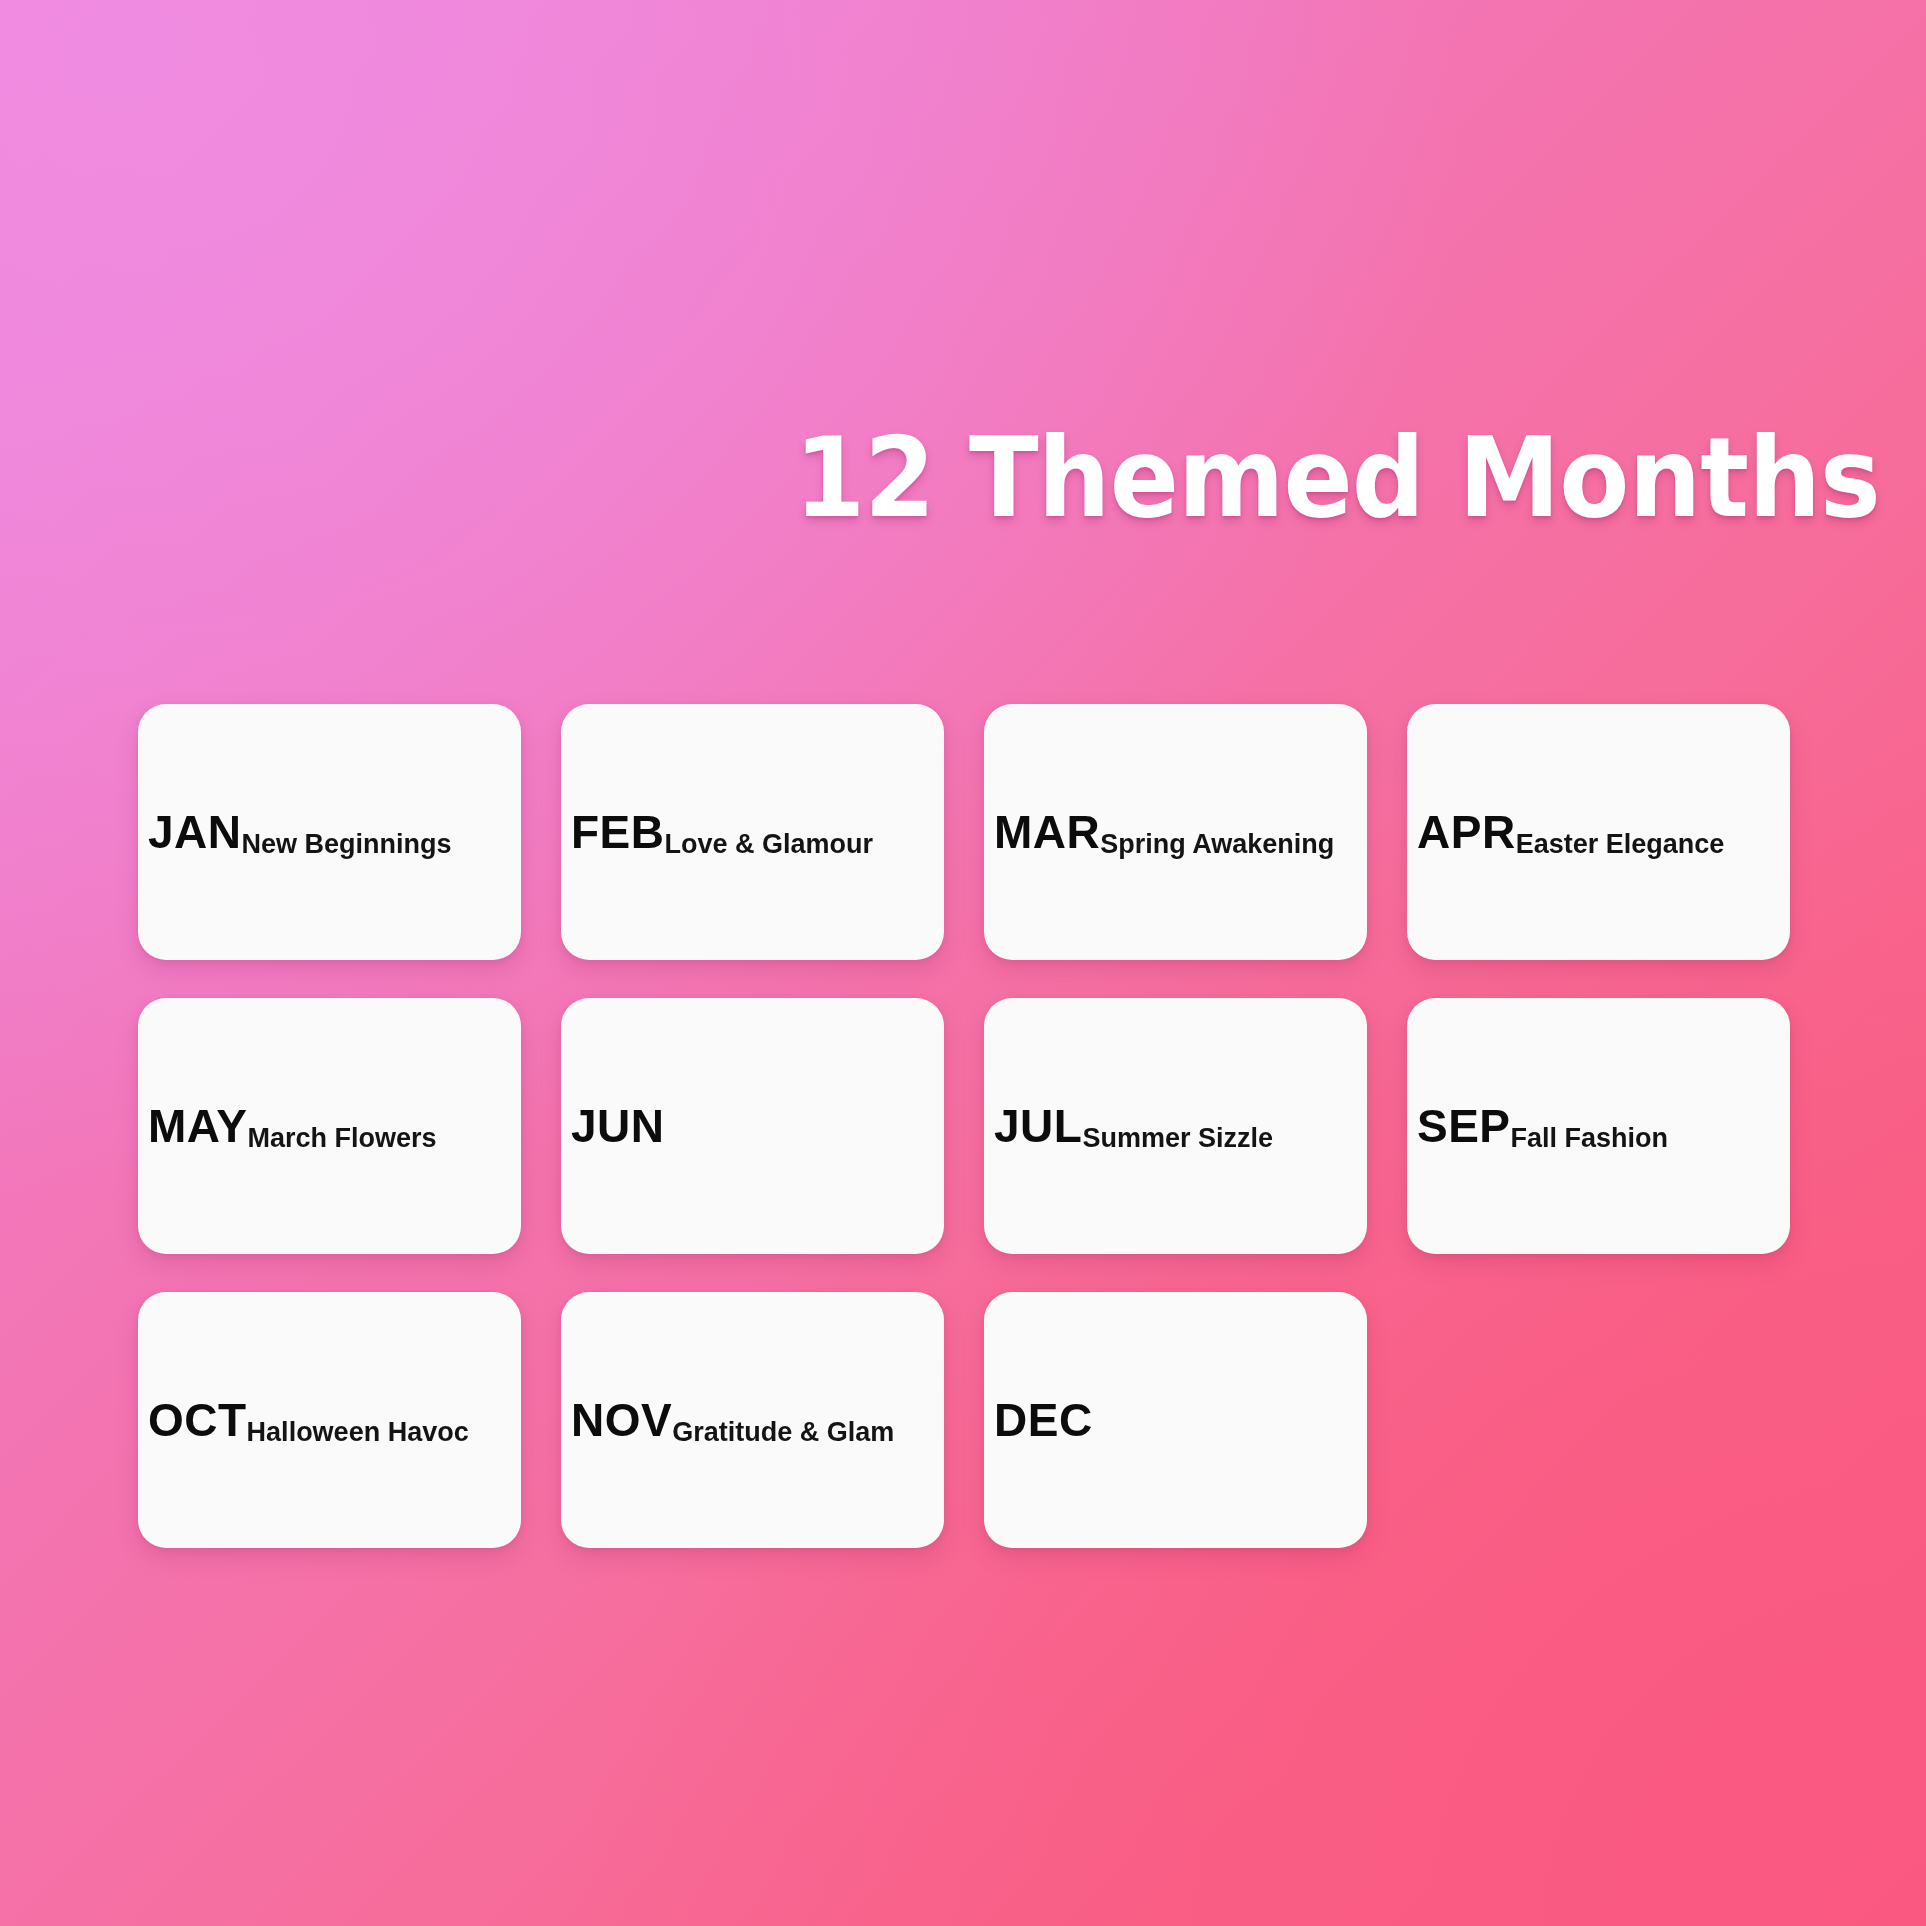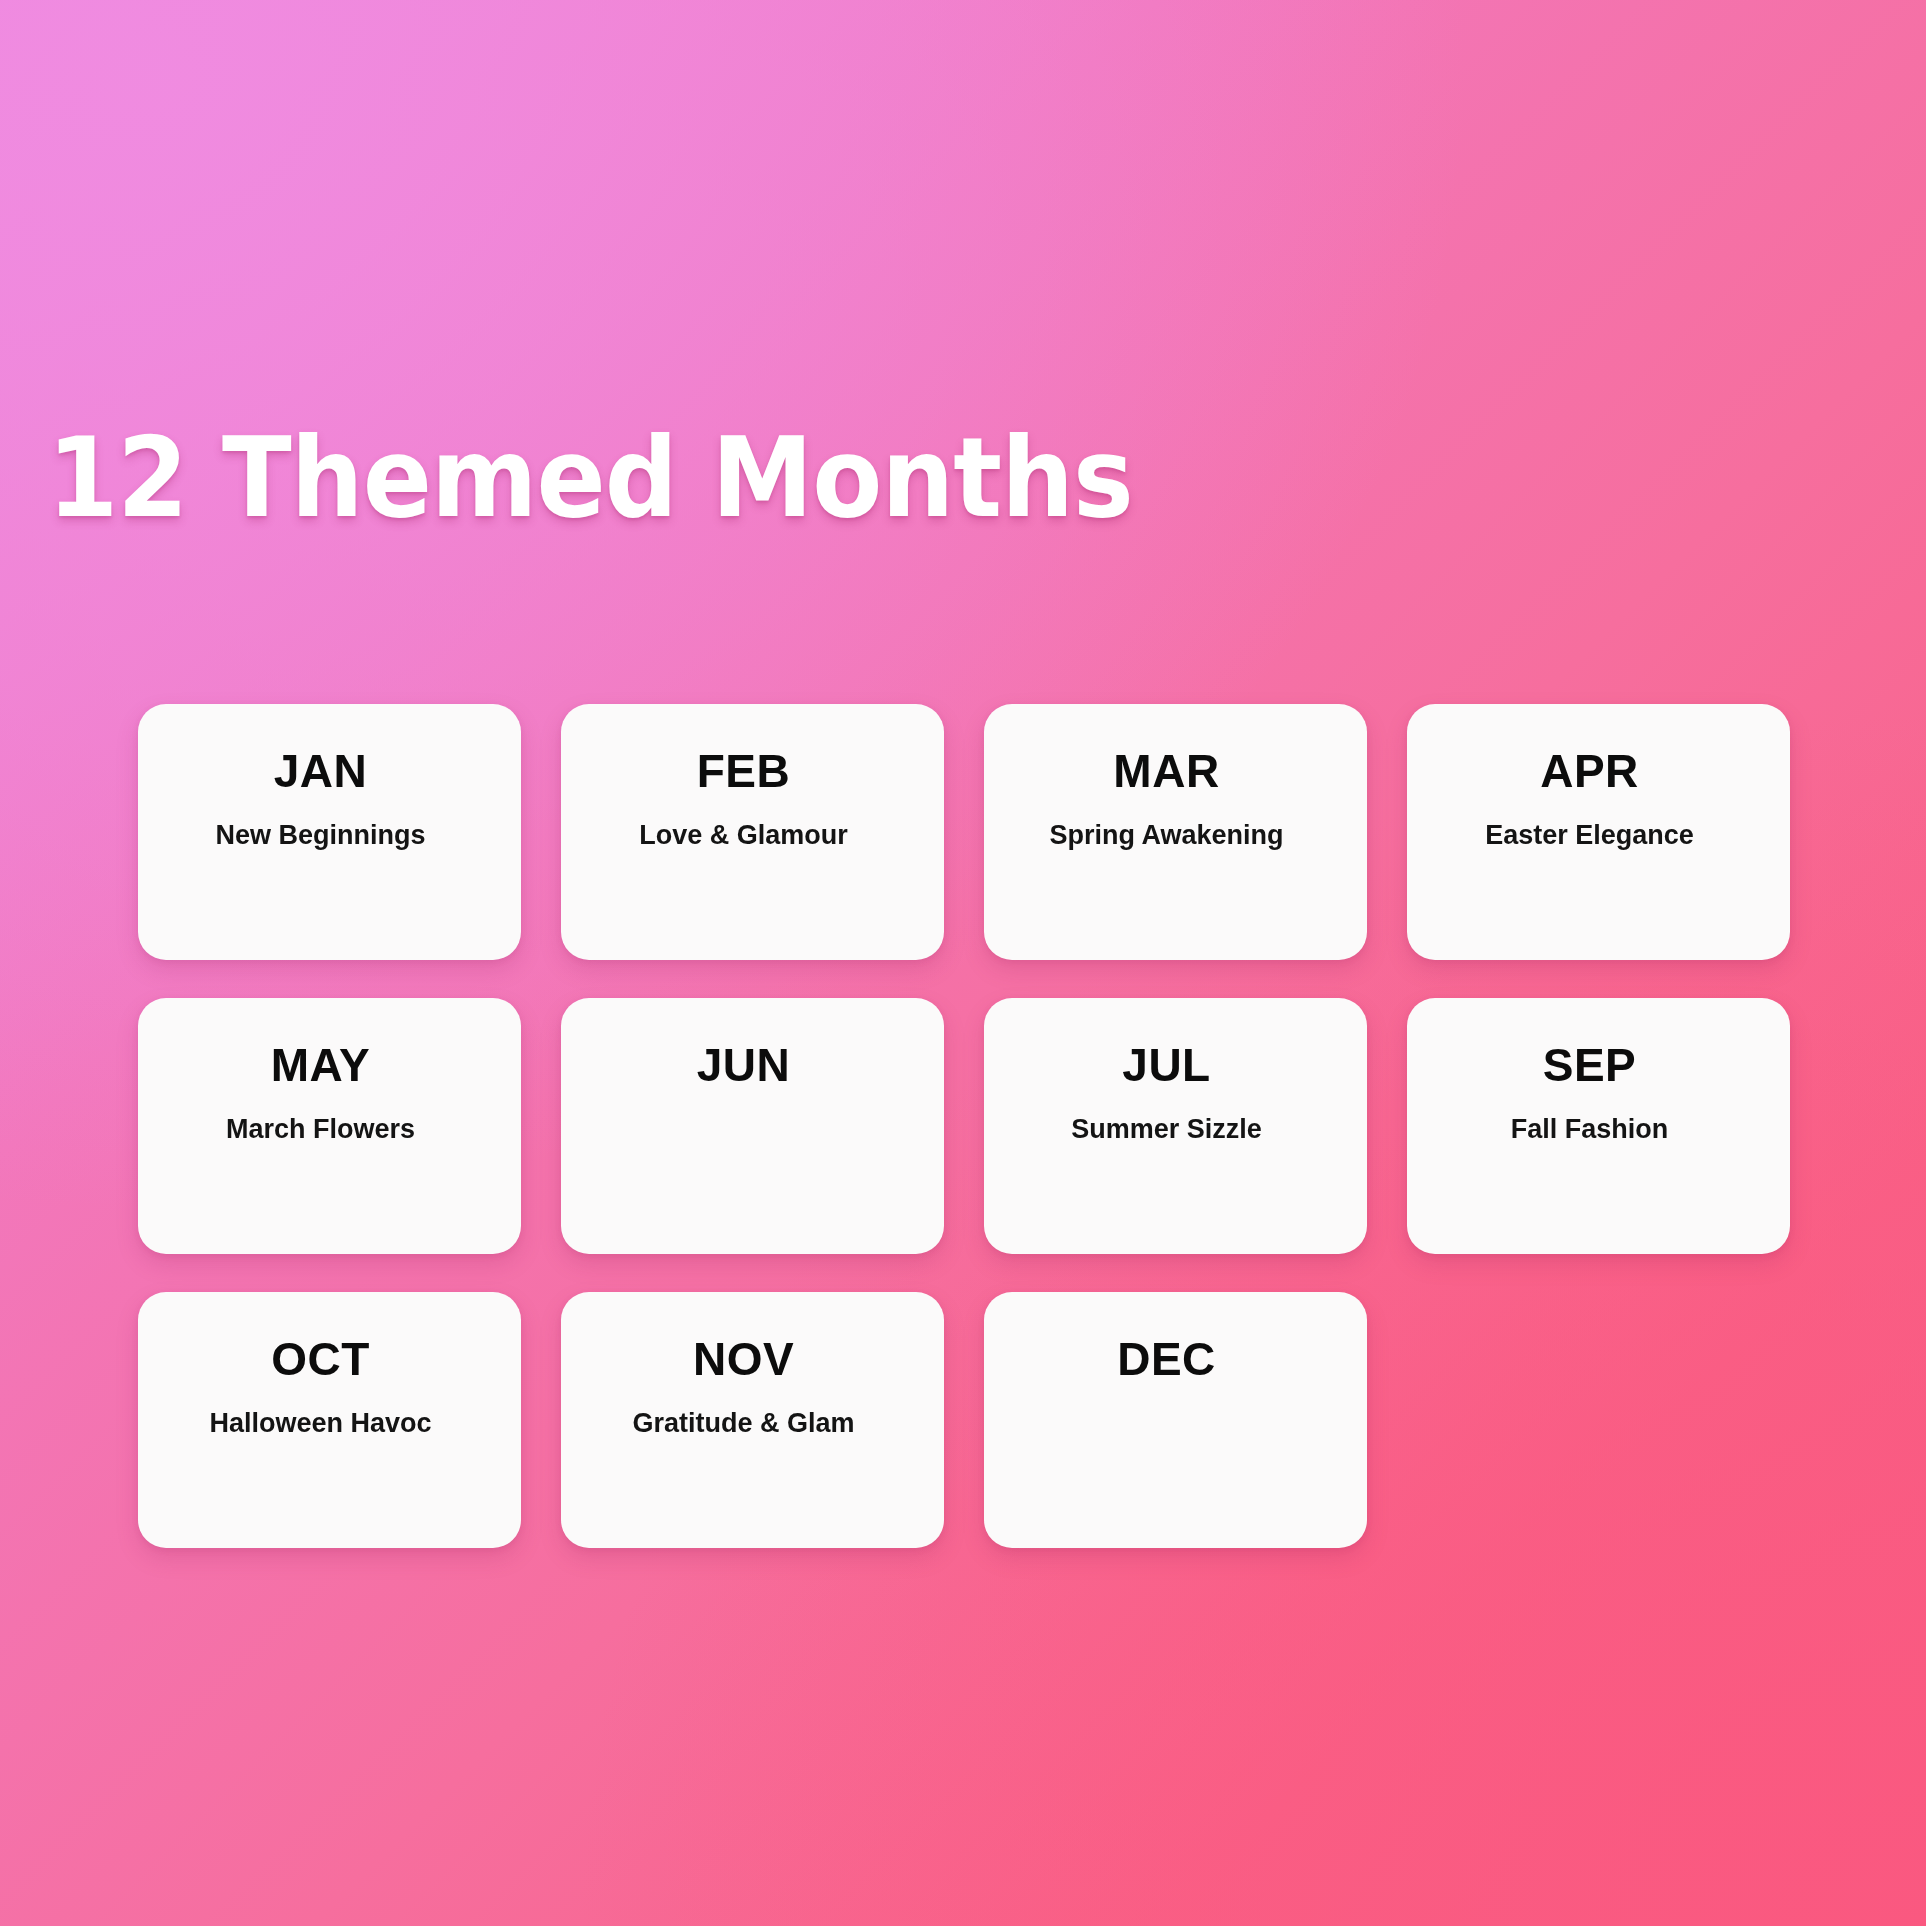--- a/index.html
+++ b/index.html
@@ -27,21 +27,21 @@
       radial-gradient(ellipse 100% 90% at 100% 100%, rgba(250,88,128,0.95) 0%, rgba(250,88,128,0.45) 38%, rgba(250,88,128,0.0) 70%),
       linear-gradient(135deg, #ee86de 0%, #f277bb 30%, #f66e9e 58%, #f96288 80%, #fa5d82 100%);
     display: flex;
     flex-direction: column;
     align-items: center;
   }
 
   
   #title-wrap {
     width: 100%;
-    text-align: left;
+    text-align: right;
     margin-top: 348px;
     line-height: 1;
     text-decoration: underline;
   }
 
   #poster-title {
     display: inline-block;
     font-family: "DejaVu Sans", "Liberation Sans", sans-serif;
     font-size: 111px;
     font-weight: 700;
@@ -65,24 +65,24 @@
     justify-content: space-between;
   }
 
   .month-card {
     background: #fbfafa;
     border-radius: 28px;
     box-shadow:
       0 10px 22px rgba(150, 30, 90, 0.17),
       0 2px 6px rgba(150, 30, 90, 0.10);
     display: flex;
-    flex-direction: column;
+    flex-direction: row;
     align-items: center;
     justify-content: flex-start;
-    padding: 44px 18px 18px 0;
+    padding: 44px 18px 18px 10px;
     box-sizing: border-box;
     text-align: center;
   }
 
   .month-abbr {
     font-size: 46px;
     font-weight: 700;
     color: #0c0c0c;
     letter-spacing: 0.5px;
     line-height: 1;

